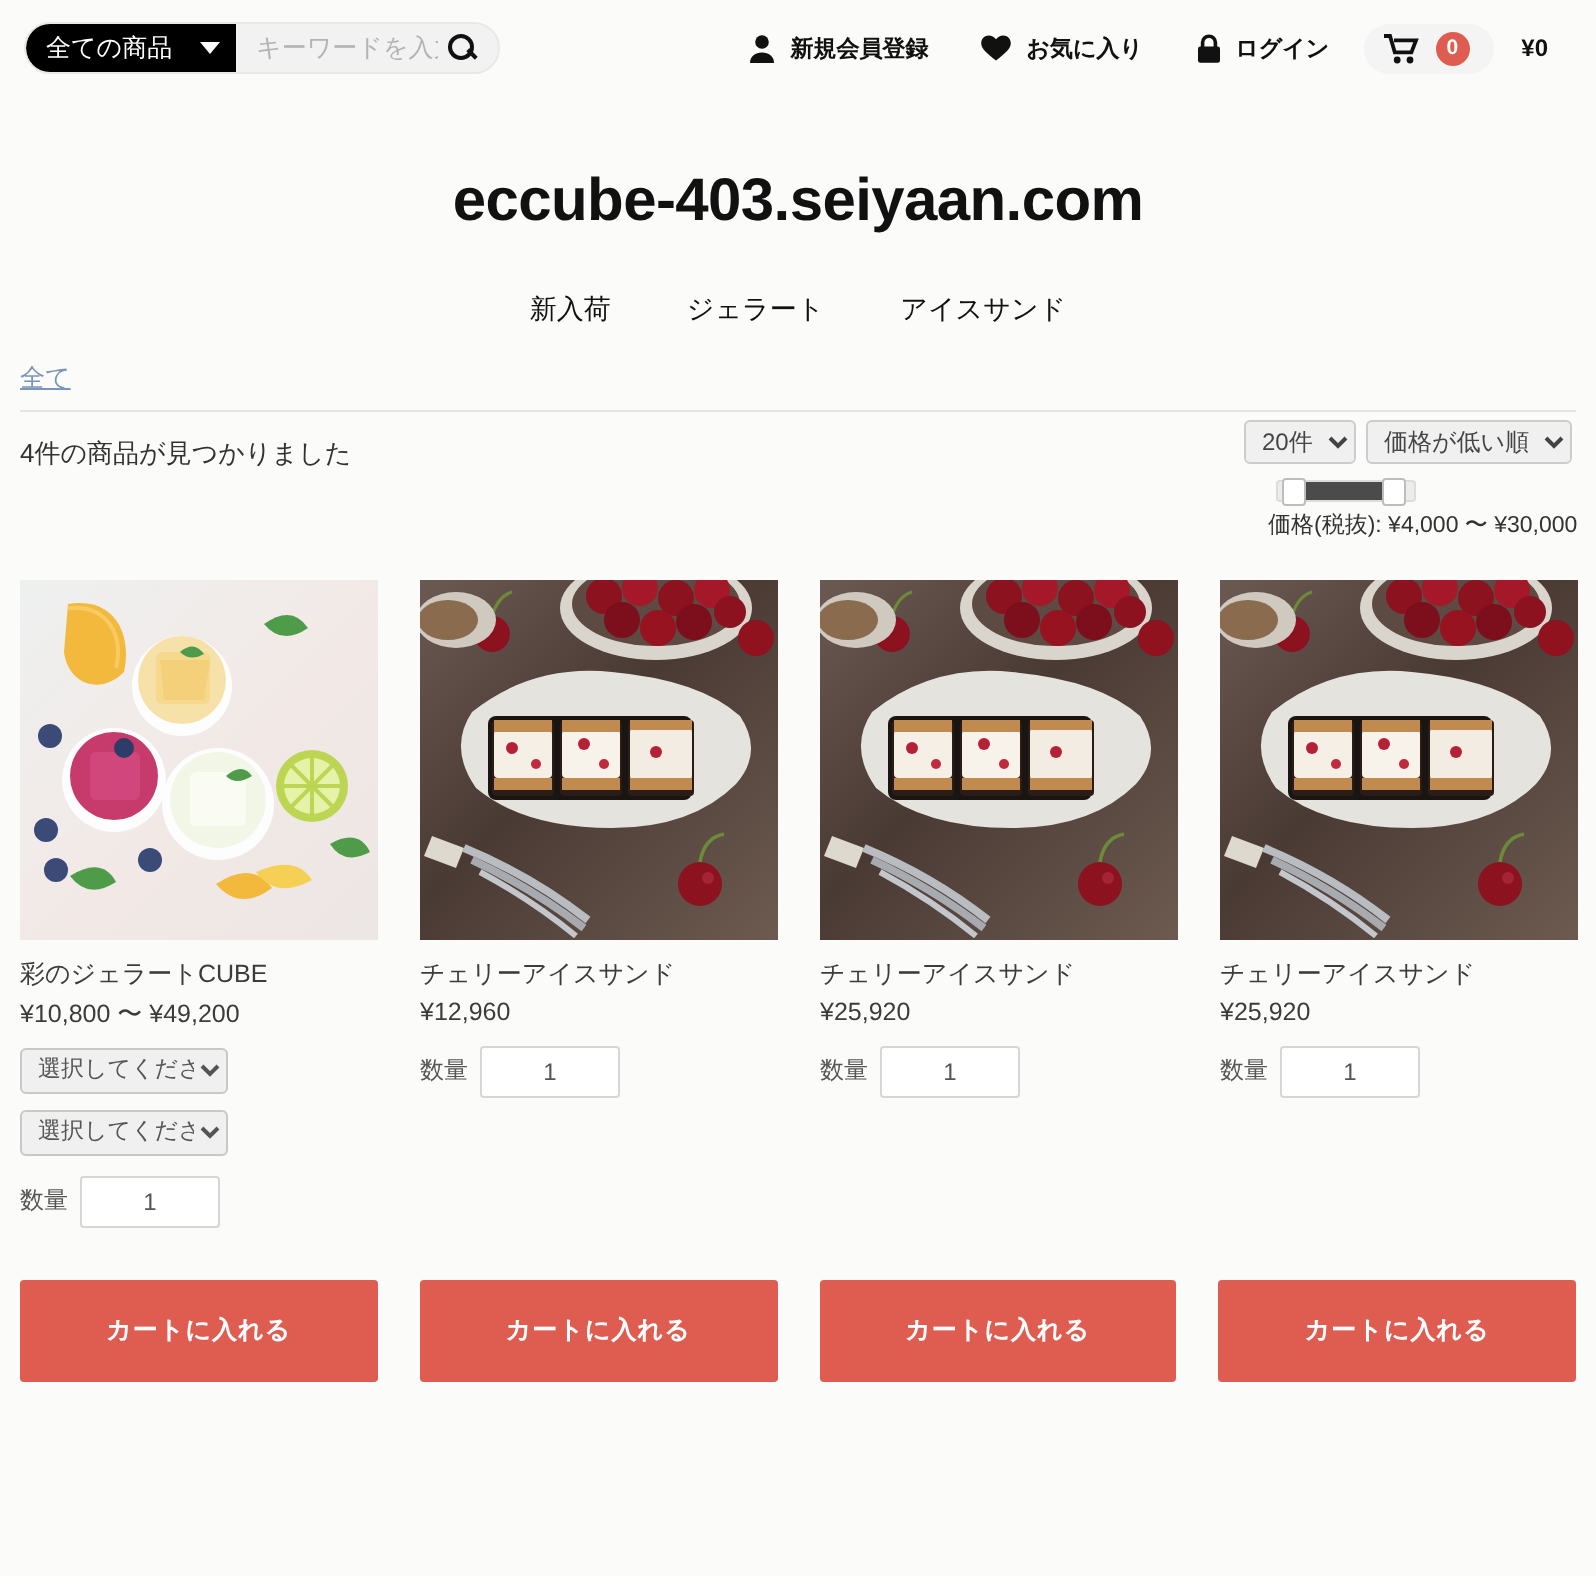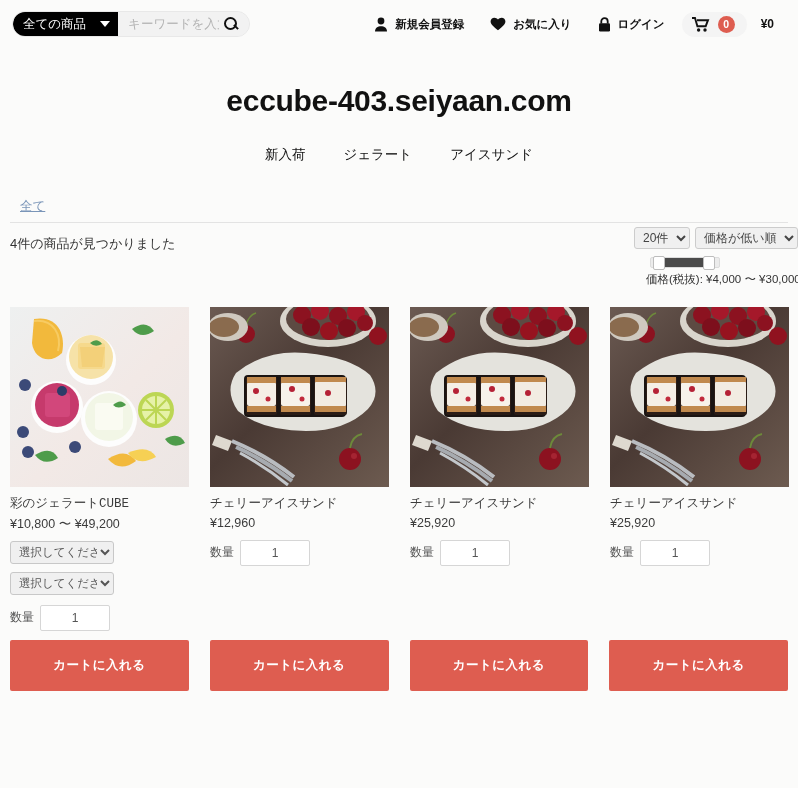--- a/index.html
+++ b/index.html
@@ -91,28 +91,28 @@
     text-align:center; font-size:30px; font-weight:bold; color:#111;
     margin-top: 36px; letter-spacing:-0.3px;
   }
   .mainnav {
     display:flex; justify-content:center; gap:38px;
     margin-top: 28px; font-size:13.5px; color:#111;
   }
   .mainnav a { color:#111; text-decoration:none; cursor:pointer; }
 
   
-  .crumbs { margin-top: 34px; padding: 0 20px; font-size:12.5px; }
+  .crumbs { margin-top: 17px; padding: 0 10px; font-size:12.5px; }
   .crumbs a { color:#7a95b8; text-decoration:underline; cursor:pointer; }
   .divider { border-top:1px solid #e3e3e3; margin: 7px 10px 0 10px; }
   .resultbar { padding: 12px 10px 0 10px; position:relative; height:72px; }
   .count { font-size:13px; color:#333; }
 
   .controls {
-    position:absolute; right:0; top:4px;
+    position:absolute; right:12px; top:4px;
     display:flex; flex-direction:column; align-items:flex-end;
   }
   .selrow { display:flex; gap:5px; }
   select.mini {
     font-family: inherit; font-size:12px; color:#444;
     background:#f0f0f0; border:1px solid #ccc; border-radius:3px;
     padding: 2px 4px; height:22px; cursor:pointer;
   }
   .sliderwrap { margin-top: 8px; width: 152px; }
   .track {
@@ -128,21 +128,21 @@
   .knob.k2 { left:52px; }
   .pricelabel { font-size:11.5px; color:#333; margin-top:4px; white-space:nowrap; }
 
   
   .grid {
     display:flex; gap:21px; padding: 12px 10px 0 10px;
   }
   .card { width:179px; }
   .thumb { width:179px; height:180px; overflow:hidden; background:#ddd; }
   .thumb svg { display:block; }
-  .pname { font-size:12.5px; color:#3c3c3c; margin-top:9px; line-height:1.35;font-family:Liberation Mono, monospace; }
+  .pname { font-size:12.5px; color:#3c3c3c; margin-top:9px; line-height:1.35; }
   .pprice { font-size:12.5px; color:#3c3c3c; margin-top:3px; }
   select.opt {
     display:block; margin-top:8px; width:104px; height:23px;
     font-family:inherit; font-size:11.5px; color:#555;
     background:#f0f0f0; border:1px solid #c8c8c8; border-radius:3px;
     padding-left:4px; cursor:pointer;
   }
   .qtyrow { display:flex; align-items:center; gap:6px; margin-top:10px; }
   .qtylabel { font-size:12px; color:#555; }
   .qtyinput {

